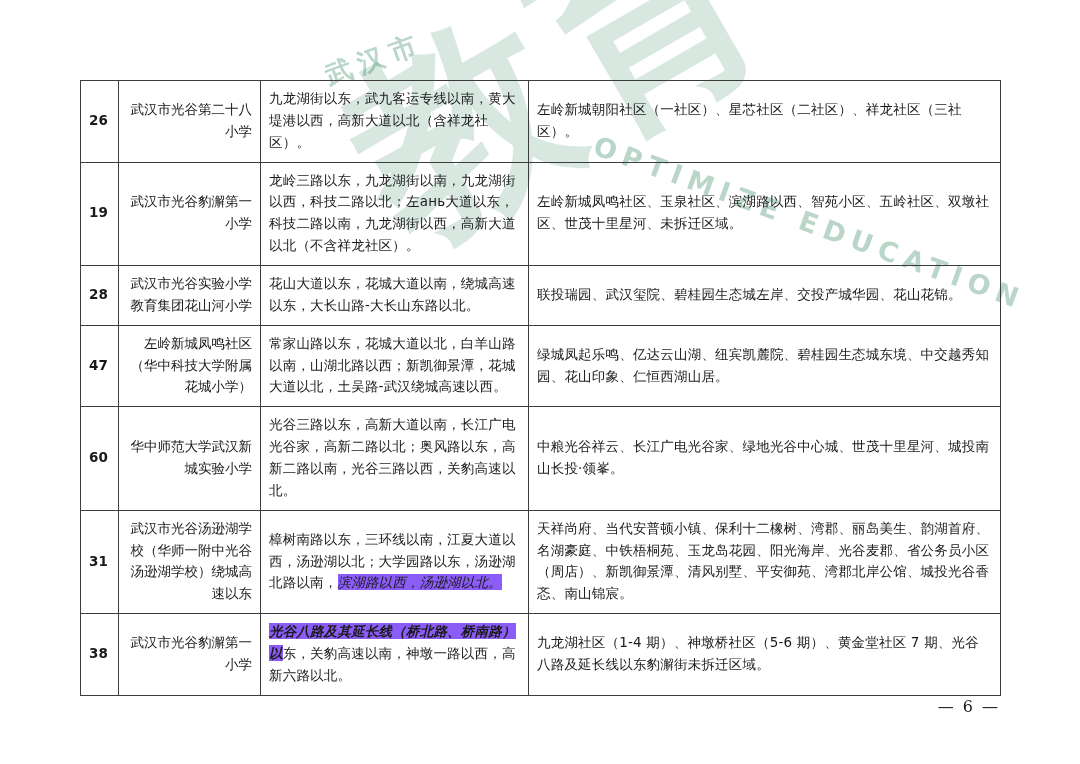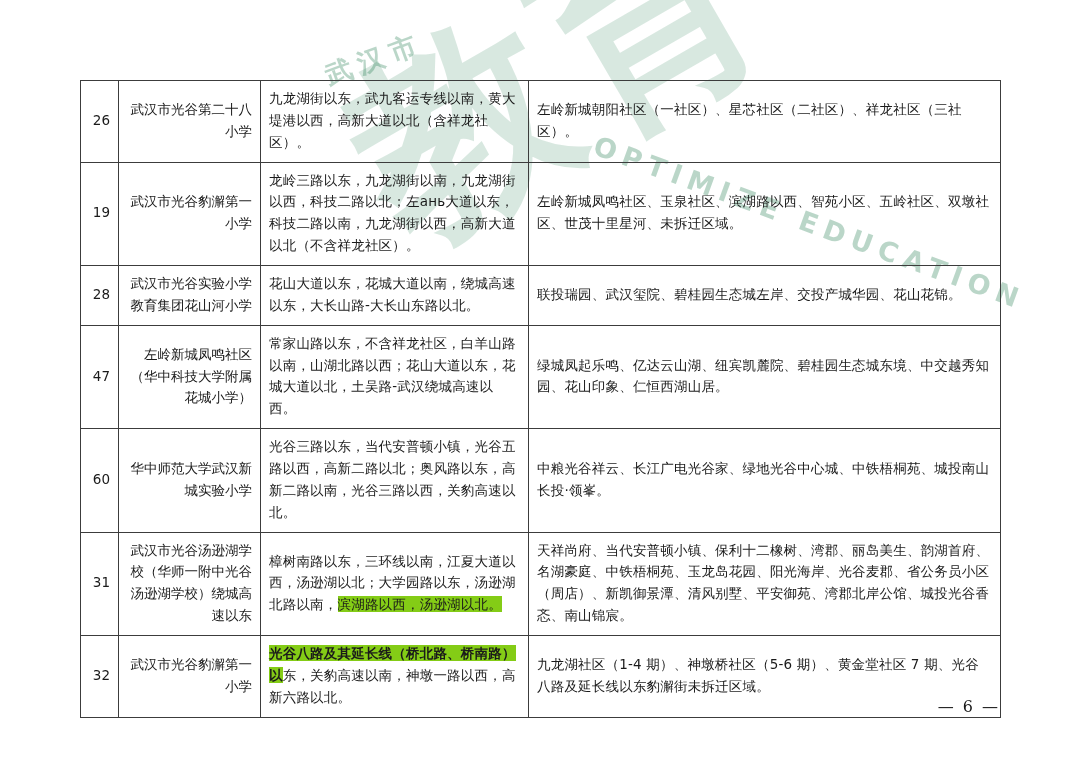--- a/index.html
+++ b/index.html
@@ -87,32 +87,34 @@
     line-height: 1.62;
     background: transparent;
     font-family: "DejaVu Sans", "Liberation Sans", sans-serif;
   }
   col.c-no    { width: 38px; }
   col.c-name  { width: 142px; }
   col.c-range { width: 268px; }
   col.c-comm  { width: 472px; }
 
   td.no {
-    text-align: right;
+    text-align: left;
     font-size: 14px;
+    font-weight: bold;
   }
   td.name {
     text-align: right;
   }
   td.range, td.comm {
     text-align: left;
     letter-spacing: 0.2px;
   }
   .hl {
-    background: #84cc16;
+    background: #8b5cf6;
+    font-style: italic;
   }
   .bold {
     font-weight: bold;
   }
   
   .page-number {
     position: absolute;
     right: 80px;
     bottom: 48px;
     font-size: 16px;
@@ -155,37 +157,37 @@
         </tr>
         <tr>
           <td class="no">28</td>
           <td class="name">武汉市光谷实验小学教育集团花山河小学</td>
           <td class="range">花山大道以东，花城大道以南，绕城高速以东，大长山路-大长山东路以北。</td>
           <td class="comm">联投瑞园、武汉玺院、碧桂园生态城左岸、交投产城华园、花山花锦。</td>
         </tr>
         <tr>
           <td class="no">47</td>
           <td class="name">左岭新城凤鸣社区（华中科技大学附属花城小学）</td>
-          <td class="range">常家山路以东，不含祥龙社区，白羊山路以南，山湖北路以西；花山大道以东，花城大道以北，土吴路-武汉绕城高速以西。</td>
+          <td class="range">常家山路以东，花城大道以北，白羊山路以南，山湖北路以西；新凯御景潭，花城大道以北，土吴路-武汉绕城高速以西。</td>
           <td class="comm">绿城凤起乐鸣、亿达云山湖、纽宾凯麓院、碧桂园生态城东境、中交越秀知园、花山印象、仁恒西湖山居。</td>
         </tr>
         <tr>
           <td class="no">60</td>
           <td class="name">华中师范大学武汉新城实验小学</td>
-          <td class="range">光谷三路以东，当代安普顿小镇，光谷五路以西，高新二路以北；奥风路以东，高新二路以南，光谷三路以西，关豹高速以北。</td>
-          <td class="comm">中粮光谷祥云、长江广电光谷家、绿地光谷中心城、中铁梧桐苑、城投南山长投·领峯。</td>
+          <td class="range">光谷三路以东，高新大道以南，长江广电光谷家，高新二路以北；奥风路以东，高新二路以南，光谷三路以西，关豹高速以北。</td>
+          <td class="comm">中粮光谷祥云、长江广电光谷家、绿地光谷中心城、世茂十里星河、城投南山长投·领峯。</td>
         </tr>
         <tr>
           <td class="no">31</td>
           <td class="name">武汉市光谷汤逊湖学校（华师一附中光谷汤逊湖学校）绕城高速以东</td>
           <td class="range"><span>樟树南路以东，三环线以南，江夏大道以西，汤逊湖以北；大学园路以东，汤逊湖北路以南，</span><span class="hl">滨湖路以西，汤逊湖以北。</span></td>
           <td class="comm">天祥尚府、当代安普顿小镇、保利十二橡树、湾郡、丽岛美生、韵湖首府、名湖豪庭、中铁梧桐苑、玉龙岛花园、阳光海岸、光谷麦郡、省公务员小区（周店）、新凯御景潭、清风别墅、平安御苑、湾郡北岸公馆、城投光谷香忞、南山锦宸。</td>
         </tr>
         <tr>
-          <td class="no">32</td>
+          <td class="no">38</td>
           <td class="name">武汉市光谷豹澥第一小学</td>
           <td class="range"><span class="hl bold">光谷八路及其延长线（桥北路、桥南路）以</span><span>东，关豹高速以南，神墩一路以西，高新六路以北。</span></td>
           <td class="comm">九龙湖社区（1-4 期）、神墩桥社区（5-6 期）、黄金堂社区 7 期、光谷八路及延长线以东豹澥街未拆迁区域。</td>
         </tr>
       </tbody>
     </table>
   </div>
 
   <div class="page-number">— 6 —</div>
 

